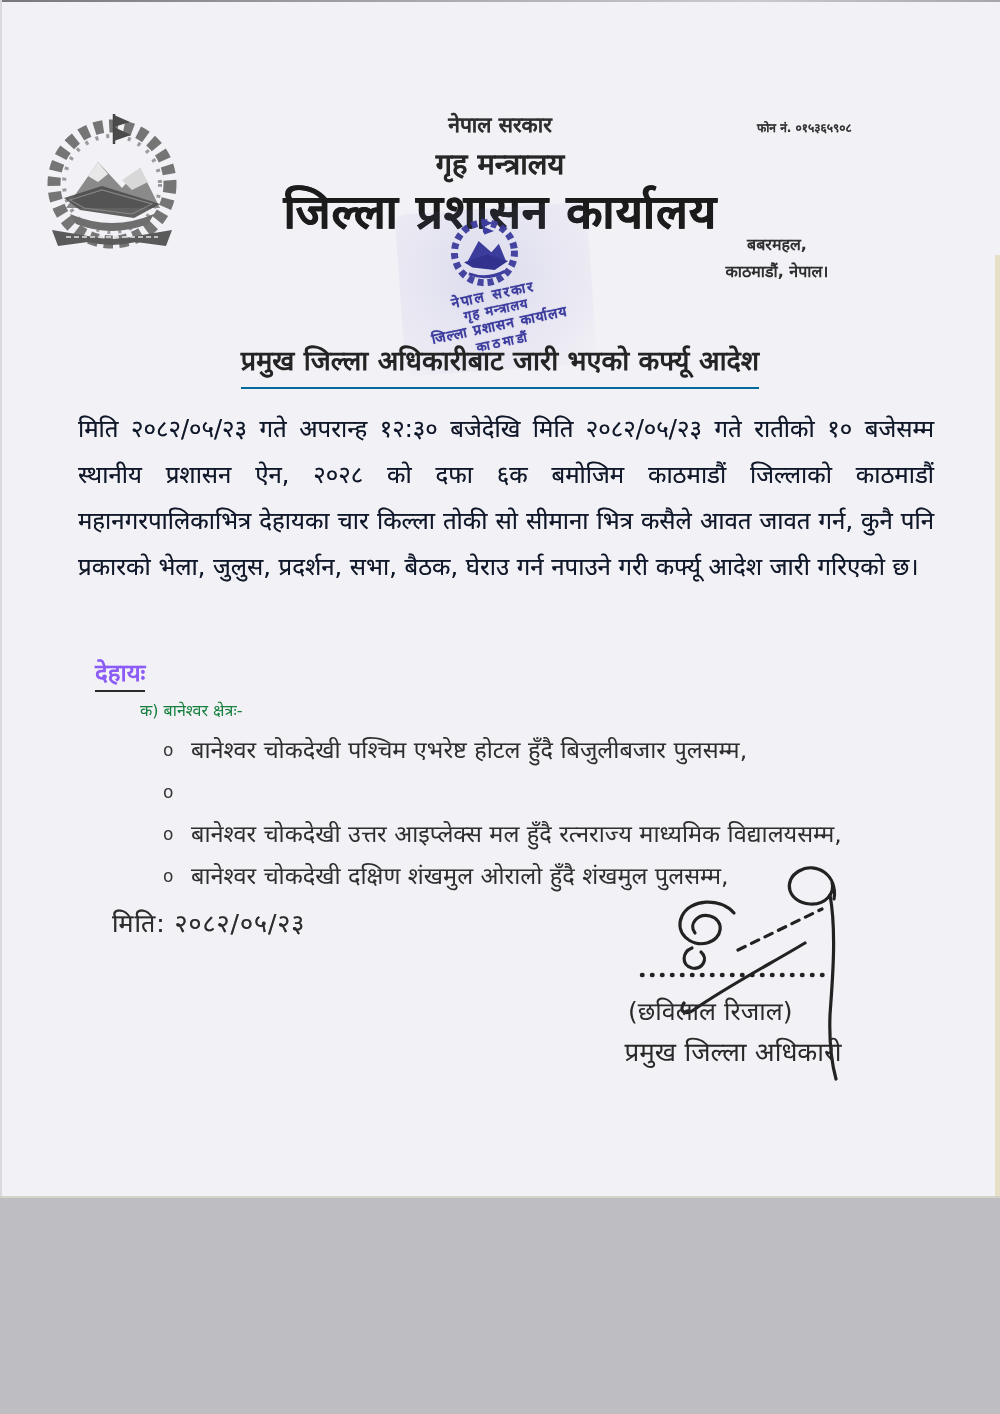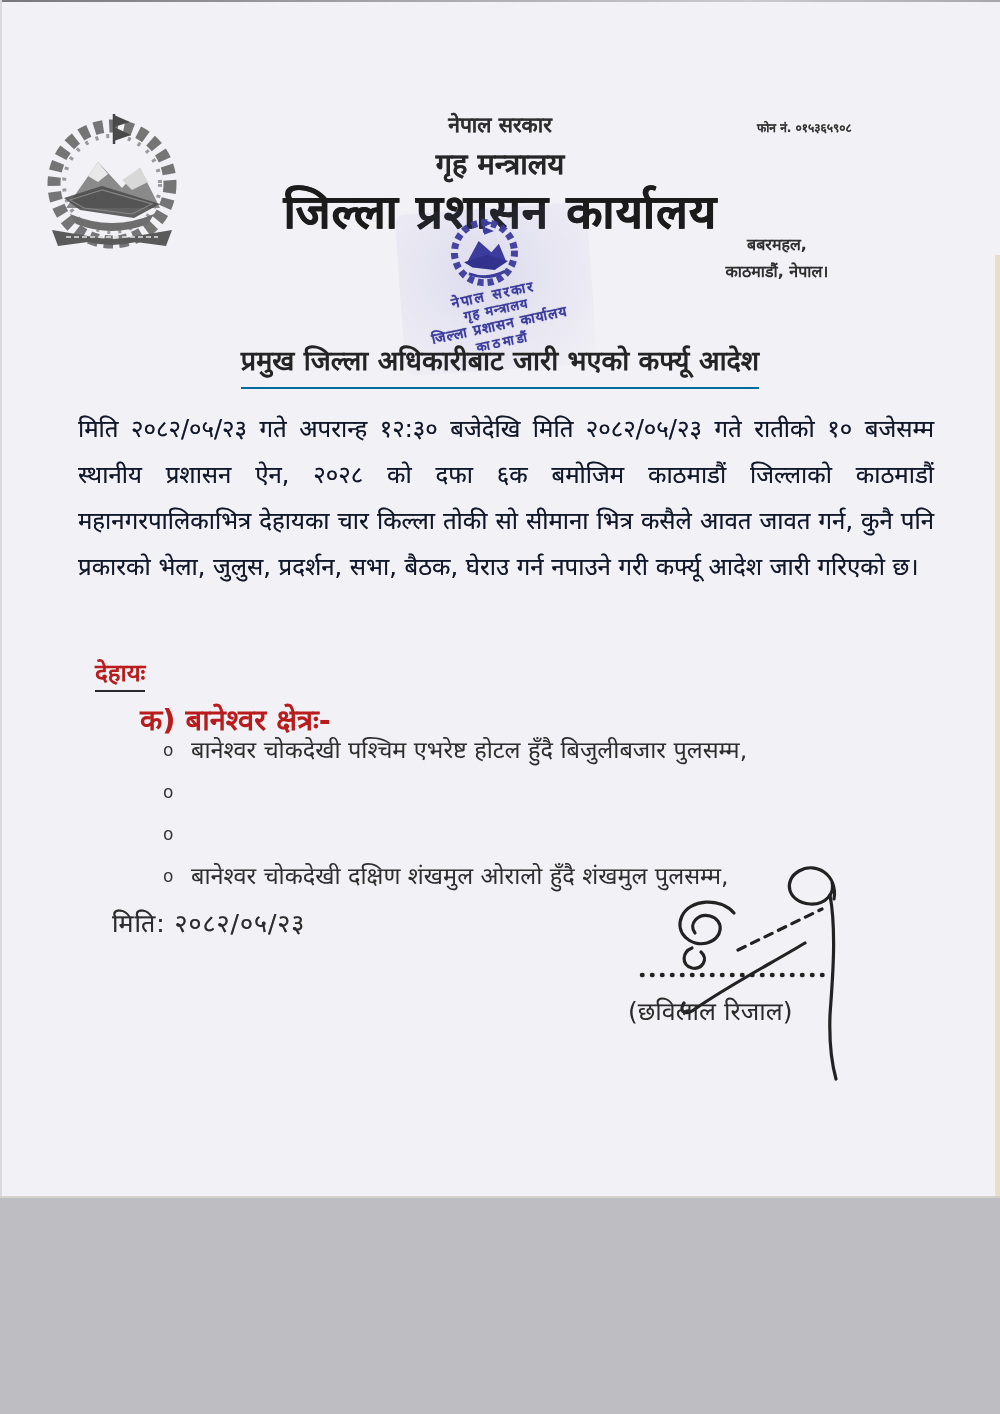--- a/index.html
+++ b/index.html
@@ -44,23 +44,23 @@
   .stamp-l2{font-size:13px;line-height:15px;letter-spacing:1px;}
   .stamp-l3{font-size:14px;line-height:17px;letter-spacing:1px;}
   .stamp-l4{font-size:13px;line-height:17px;letter-spacing:3px;}
 
   .doc-title{top:341px;font-size:27px;font-weight:700;color:#242424;}
   .doc-title span{border-bottom:2px solid #0369a1;padding-bottom:11px;}
 
   .body-par{top:406px;left:78px;width:856px;font-size:24px;line-height:46px;
     text-align:justify;color:#0f172a;}
 
-  .details-head{top:655px;left:95px;font-size:24px;font-weight:700;color:#b91c1c;}
+  .details-head{top:655px;left:95px;font-size:24px;font-weight:700;color:#8b5cf6;}
   .details-head span{border-bottom:2px solid #2a2a2a;padding-bottom:3px;}
-  .section-head{top:699px;left:140px;font-size:29px;font-weight:700;color:#b91c1c;}
+  .section-head{top:699px;left:140px;font-size:16px;font-weight:400;color:#15803d;}
 
   .bullets{top:735px;left:163px;width:780px;}
   .bullet-row{display:flex;align-items:flex-start;margin-bottom:12px;}
   .bullet-mark{font-size:17px;line-height:30px;color:#333;width:28px;flex:0 0 28px;}
   .bullet-text{font-size:23.5px;line-height:30px;color:#2d2d2d;}
 
   .date-line{top:905px;left:64px;font-size:25px;color:#2c2c2c;letter-spacing:1px;margin-left:48px;}
 
   .sig-art{top:853px;left:598px;width:266px;height:240px;}
   .sig-name{top:993px;left:628px;width:220px;font-size:25px;color:#2a2a2a;}
@@ -150,20 +150,21 @@
   <div class="abs bullets">
     <div class="bullet-row">
       <span class="bullet-mark">o</span>
       <span class="bullet-text">बानेश्वर चोकदेखी पश्चिम एभरेष्ट होटल हुँदै बिजुलीबजार पुलसम्म,</span>
     </div>
     <div class="bullet-row">
       <span class="bullet-mark">o</span>
     </div>
     <div class="bullet-row">
       <span class="bullet-mark">o</span>
+      <span class="bullet-text">बानेश्वर चोकदेखी उत्तर आइप्लेक्स मल हुँदै रत्नराज्य माध्यमिक विद्यालयसम्म,</span>
     </div>
     <div class="bullet-row">
       <span class="bullet-mark">o</span>
       <span class="bullet-text">बानेश्वर चोकदेखी दक्षिण शंखमुल ओरालो हुँदै शंखमुल पुलसम्म,</span>
     </div>
   </div>
 
   <div class="abs date-line soft">मिति: २०८२/०५/२३</div>
 
   <svg class="abs sig-art" width="266" height="240" viewBox="0 0 266 240">
@@ -178,14 +179,15 @@
       <path d="M140 97 L224 56" stroke-dasharray="8 7"></path>
 
       <path d="M44 122 L234 122" stroke-width="4.5" stroke-dasharray="0.5 9.5"></path>
 
       <path d="M86 150 C80 159 88 163 97 156 C130 133 172 111 207 90"></path>
     </g>
   </svg>
 
   <div class="abs sig-name">(छविलाल रिजाल)</div>
 
+  <div class="abs sig-title">प्रमुख जिल्ला अधिकारी</div>
 
 </div>
 
 </body></html>

